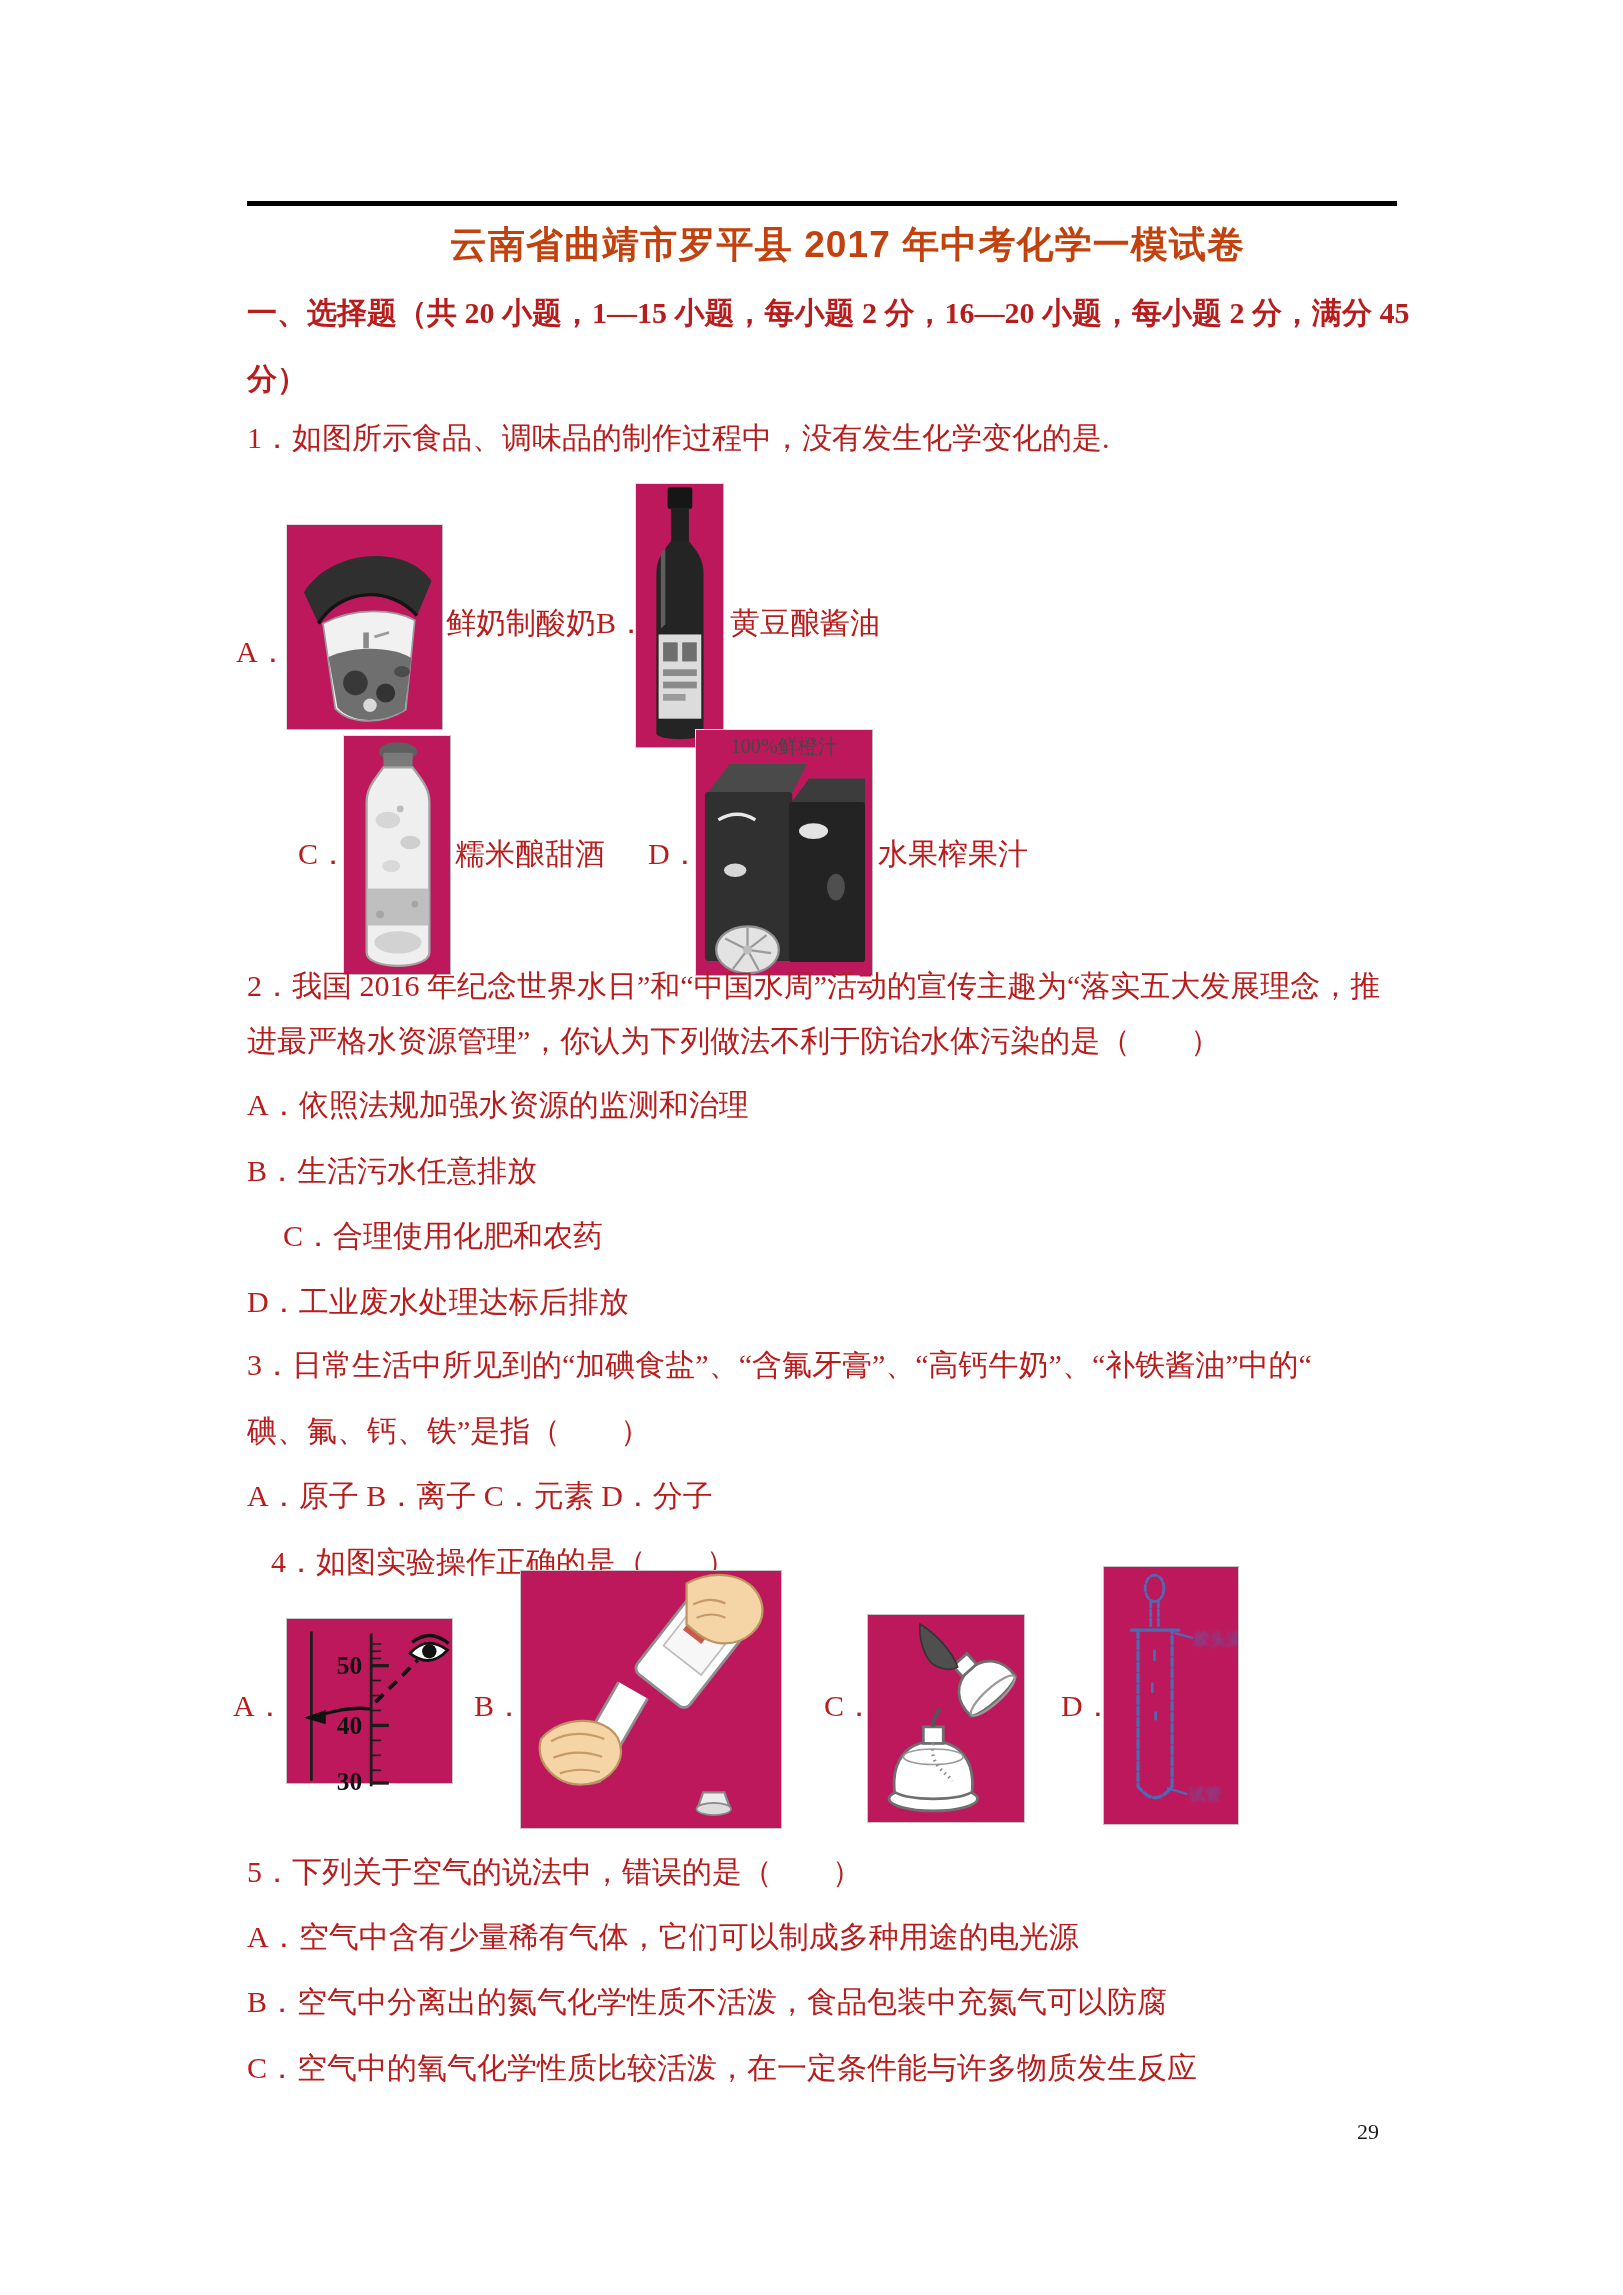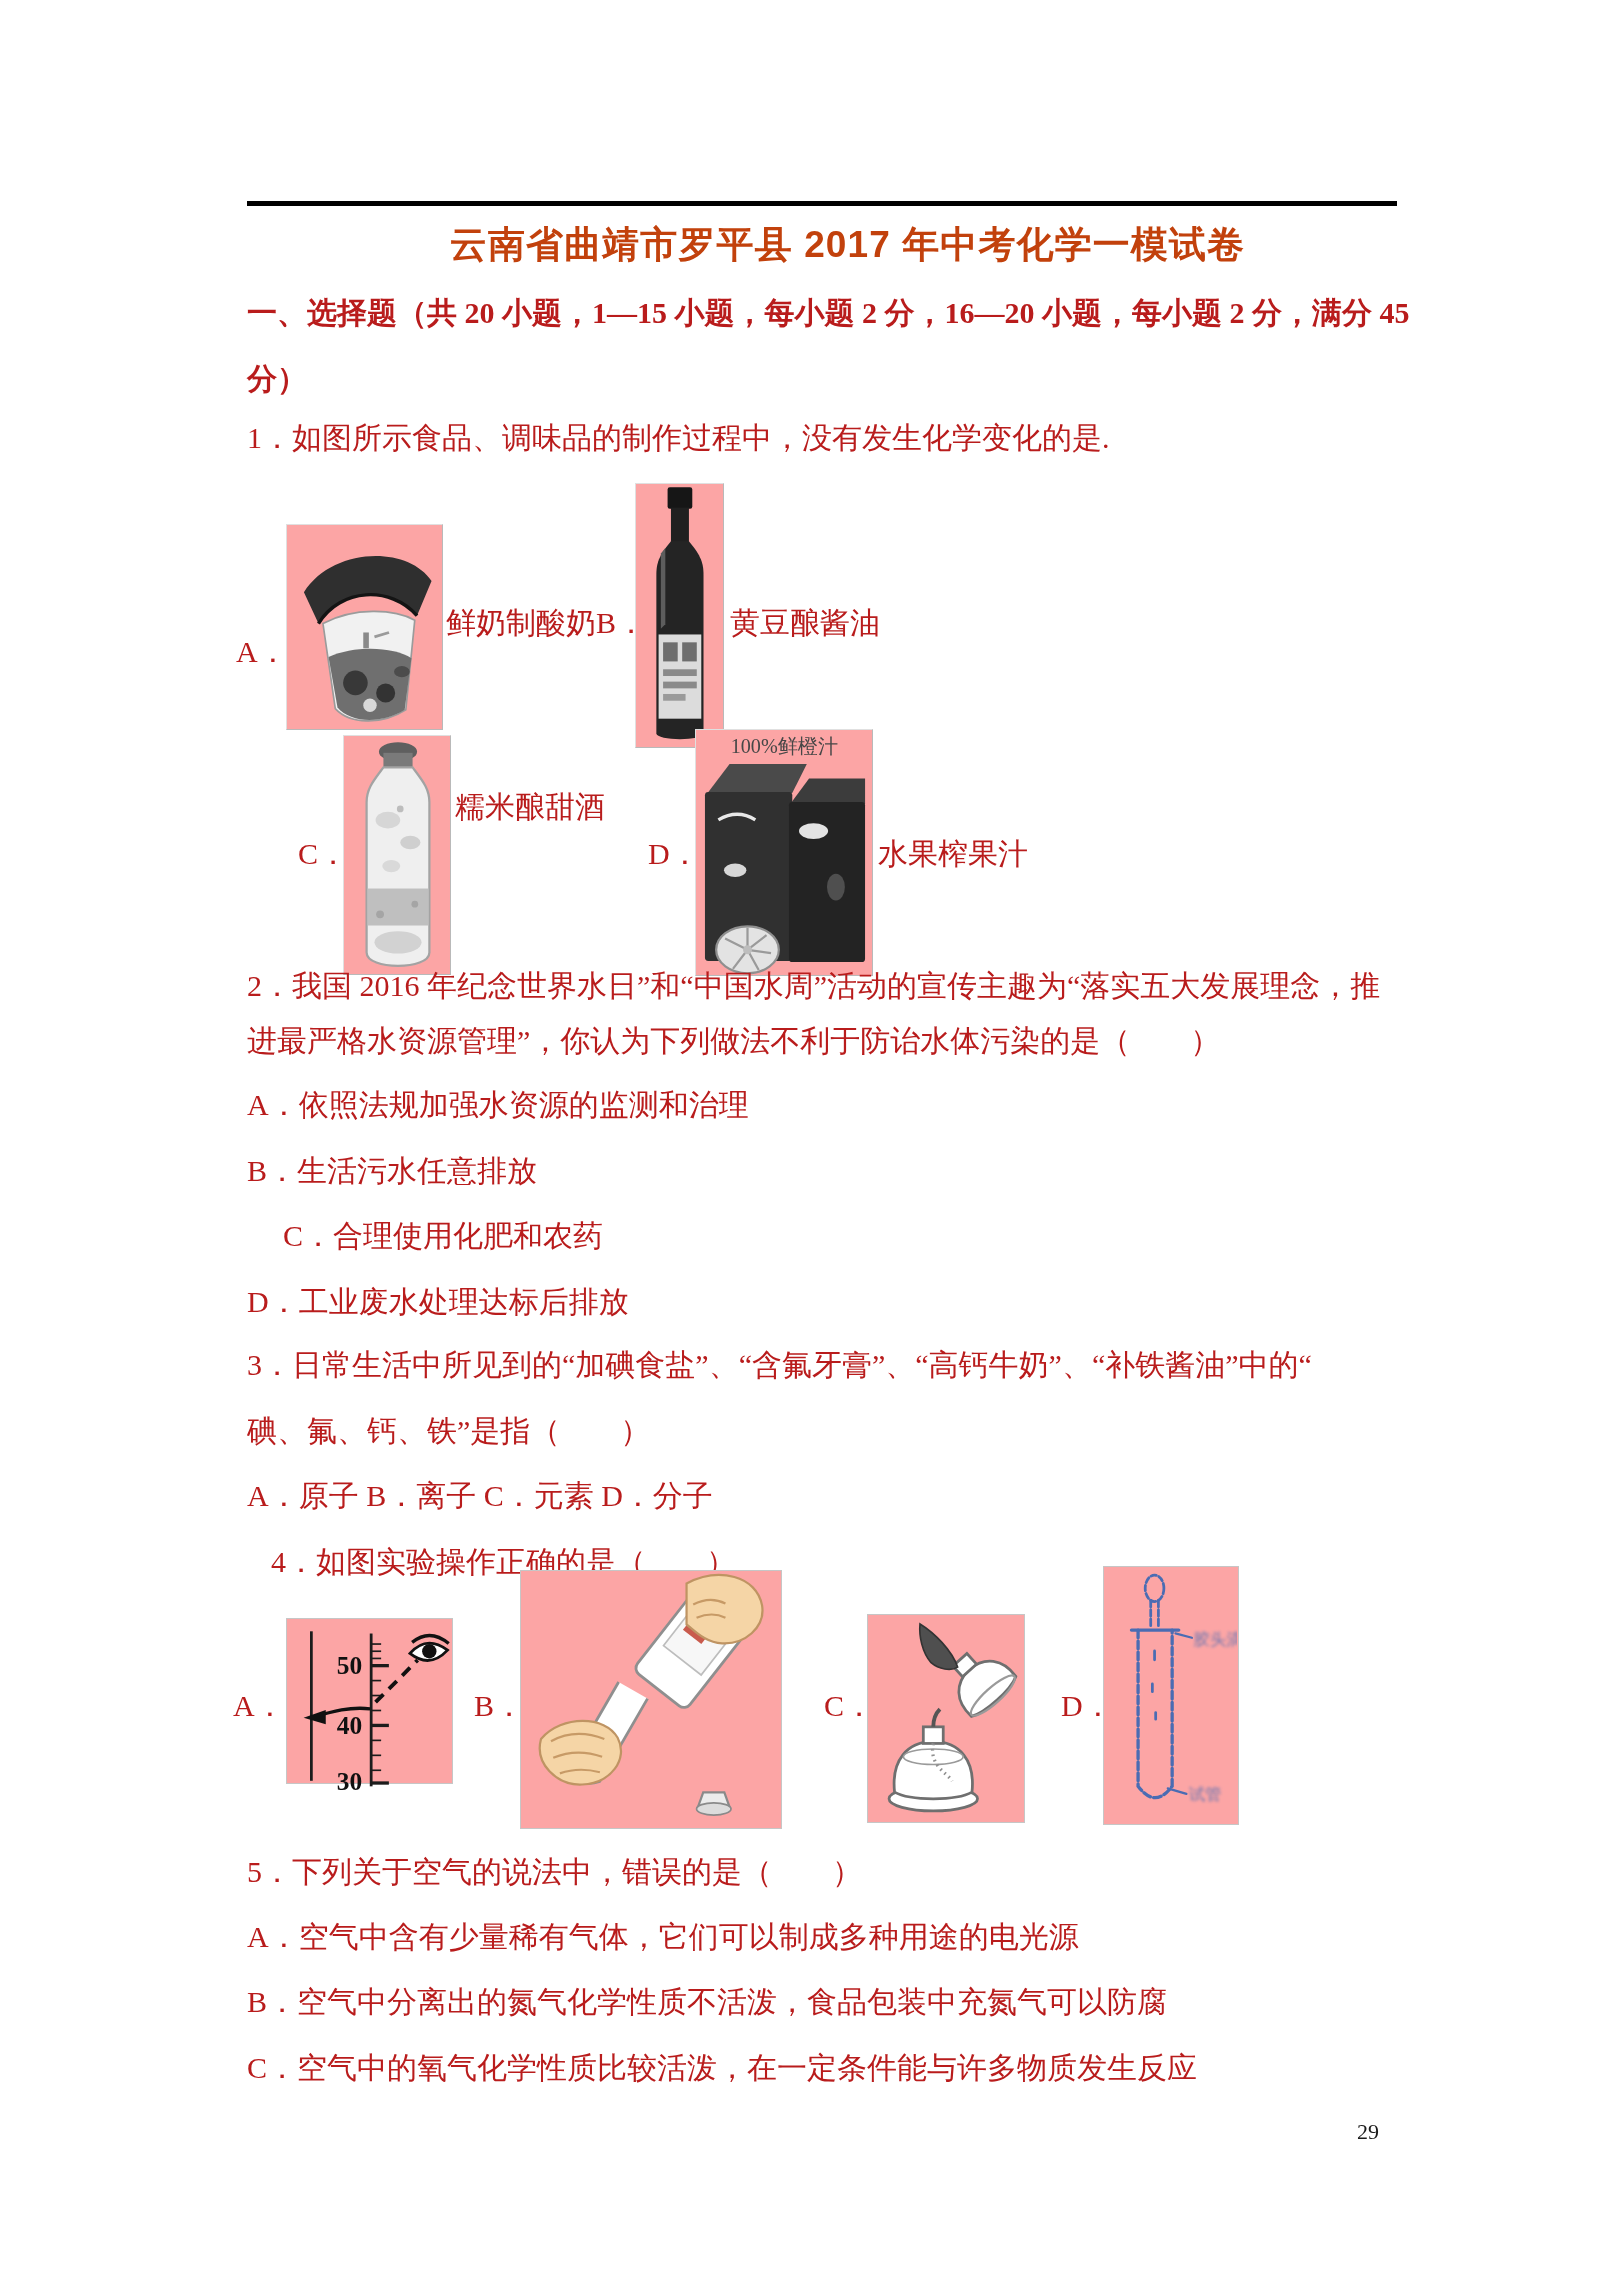--- a/index.html
+++ b/index.html
@@ -4,21 +4,21 @@
 <style>
   html,body{margin:0;padding:0;background:#fff;}
   #page{position:relative;width:1623px;height:2295px;background:#ffffff;overflow:hidden;
         font-family:"Liberation Serif","DejaVu Serif",serif;color:#111;}
   .ln{position:absolute;white-space:nowrap;font-size:30px;line-height:1.15;color:#b91c1c;}
   .bold{font-weight:700;}
   #title{position:absolute;top:220px;left:0;width:100%;text-align:center;
          font-family:"Liberation Sans","DejaVu Sans",sans-serif;
          font-weight:700;font-size:37px;color:#c2410c;letter-spacing:1.1px;margin-left:36px;}
   #toprule{position:absolute;left:247px;top:201px;width:1150px;height:4.5px;background:#000;}
-  .imgbox{position:absolute;background:#fca5a5;box-sizing:border-box;
+  .imgbox{position:absolute;background:#be185d;box-sizing:border-box;
           border:0.6px solid #e0e0e0;border-right:1.1px solid #b9b9b9;border-bottom:1.1px solid #b9b9b9;}
   .q4box{border:1.1px solid #c6c6c6;}
   .pgnum{position:absolute;left:1357px;top:2119px;font-size:22px;color:#1a1a1a;}
   svg{display:block;}
   .smudge{filter:blur(3px);opacity:.8;}
   text{font-family:"Liberation Serif","DejaVu Serif",serif;}
 </style>
 </head>
 <body>
 
@@ -81,21 +81,21 @@
       <ellipse cx="118" cy="190" rx="18" ry="12" fill="#cfcfcf"></ellipse>
       <ellipse cx="84" cy="232" rx="16" ry="11" fill="#d9d9d9"></ellipse>
       <rect x="42" y="272" width="108" height="66" fill="#bfbfbf"></rect>
       <ellipse cx="96" cy="368" rx="42" ry="20" fill="#d2d2d2"></ellipse>
       <circle cx="64" cy="318" r="7" fill="#a5a5a5"></circle>
       <circle cx="126" cy="300" r="6" fill="#a5a5a5"></circle>
       <circle cx="100" cy="130" r="6" fill="#bdbdbd"></circle>
     </svg>
   </div>
 
-  <div class="ln" style="left:455px;top:792px;font-family:Liberation Mono, monospace;">糯米酿甜酒</div>
+  <div class="ln" style="left:455px;top:837px;">糯米酿甜酒</div>
   <div class="ln" style="left:648px;top:837px;">D．</div>
 
   <div class="imgbox" style="left:695px;top:729px;width:178px;height:247px;">
     <svg viewBox="0 0 318 440" width="178" height="247">
       <text x="158" y="40" font-size="36" fill="#474747" text-anchor="middle">100%鲜橙汁</text>
       <polygon points="16,118 60,60 198,60 172,112" fill="#4a4a4a"></polygon>
       <rect x="16" y="110" width="156" height="302" rx="6" fill="#303030"></rect>
       <polygon points="168,132 202,86 302,86 302,132" fill="#3c3c3c"></polygon>
       <rect x="166" y="128" width="136" height="286" rx="6" fill="#232323"></rect>
       <path d="M40,160 q34,-20 66,0" stroke="#e8e8e8" stroke-width="6" fill="none"></path>

